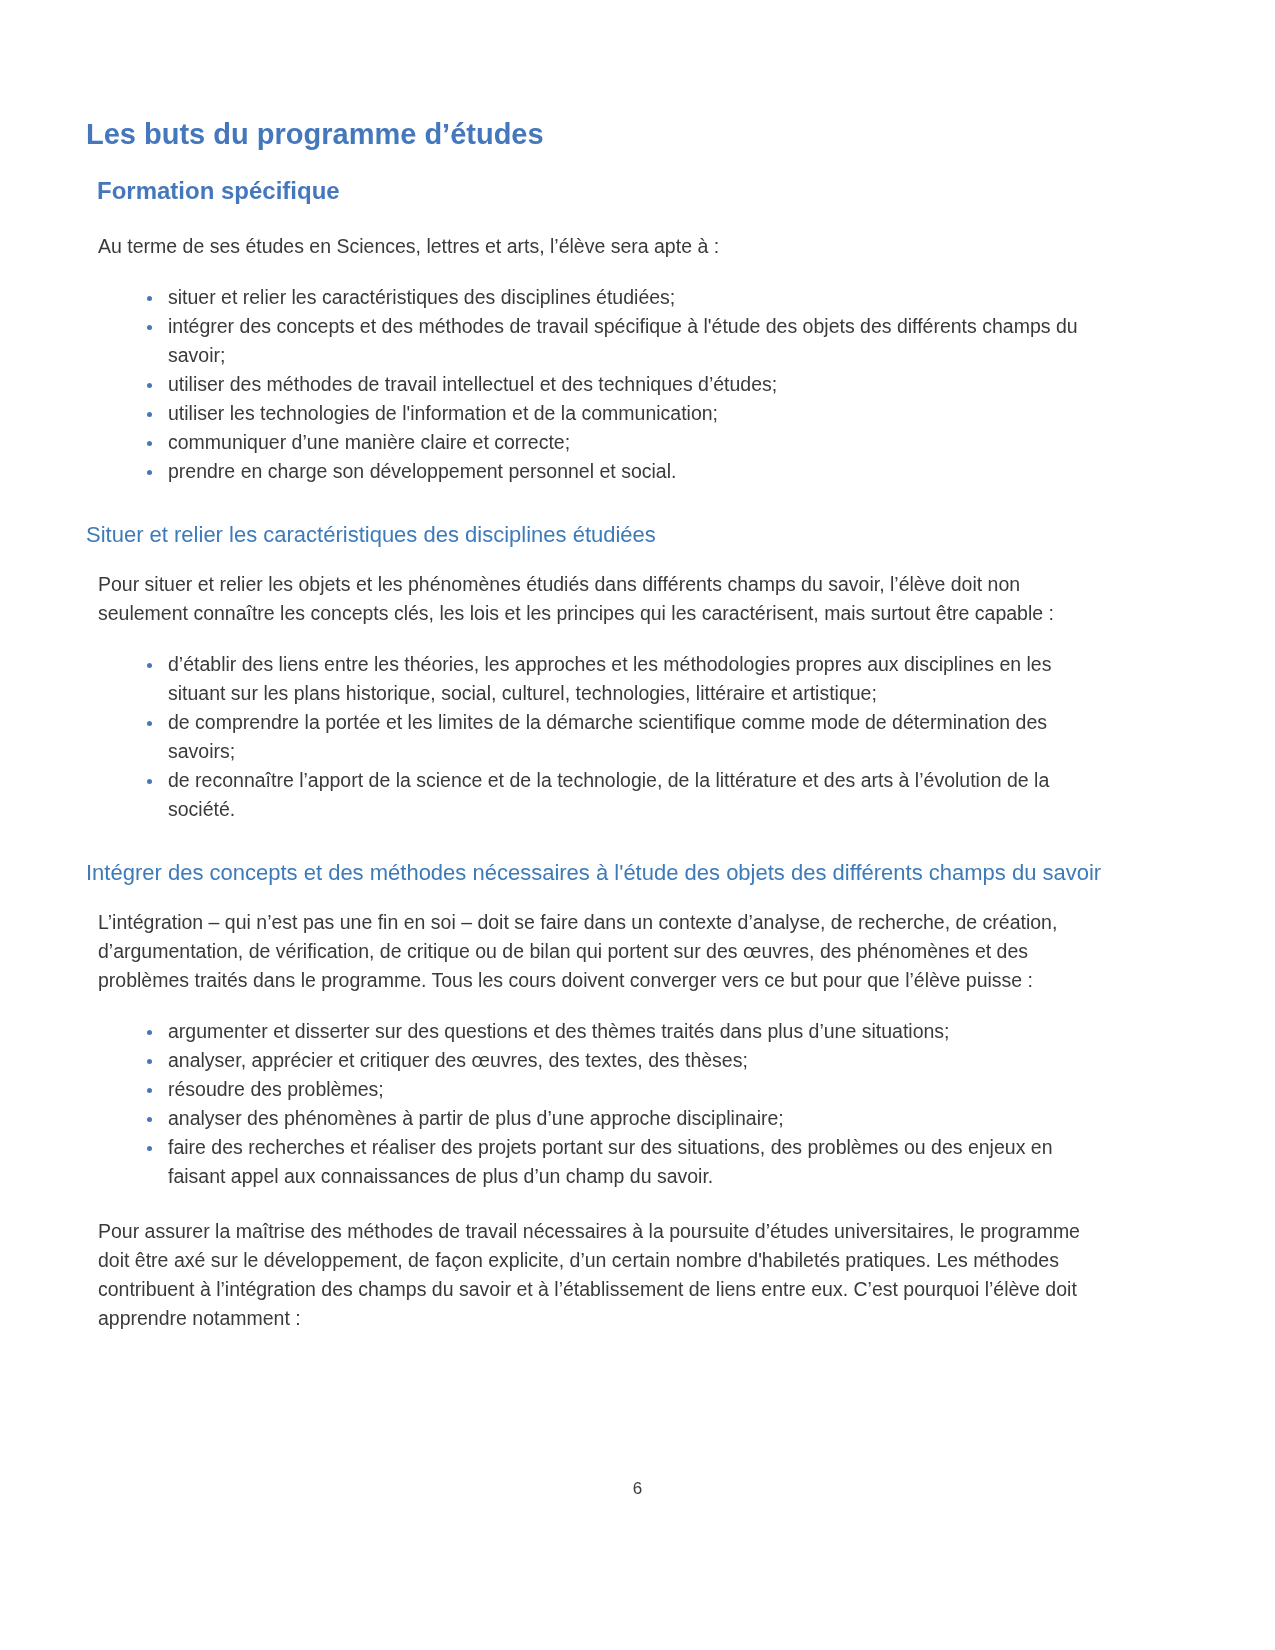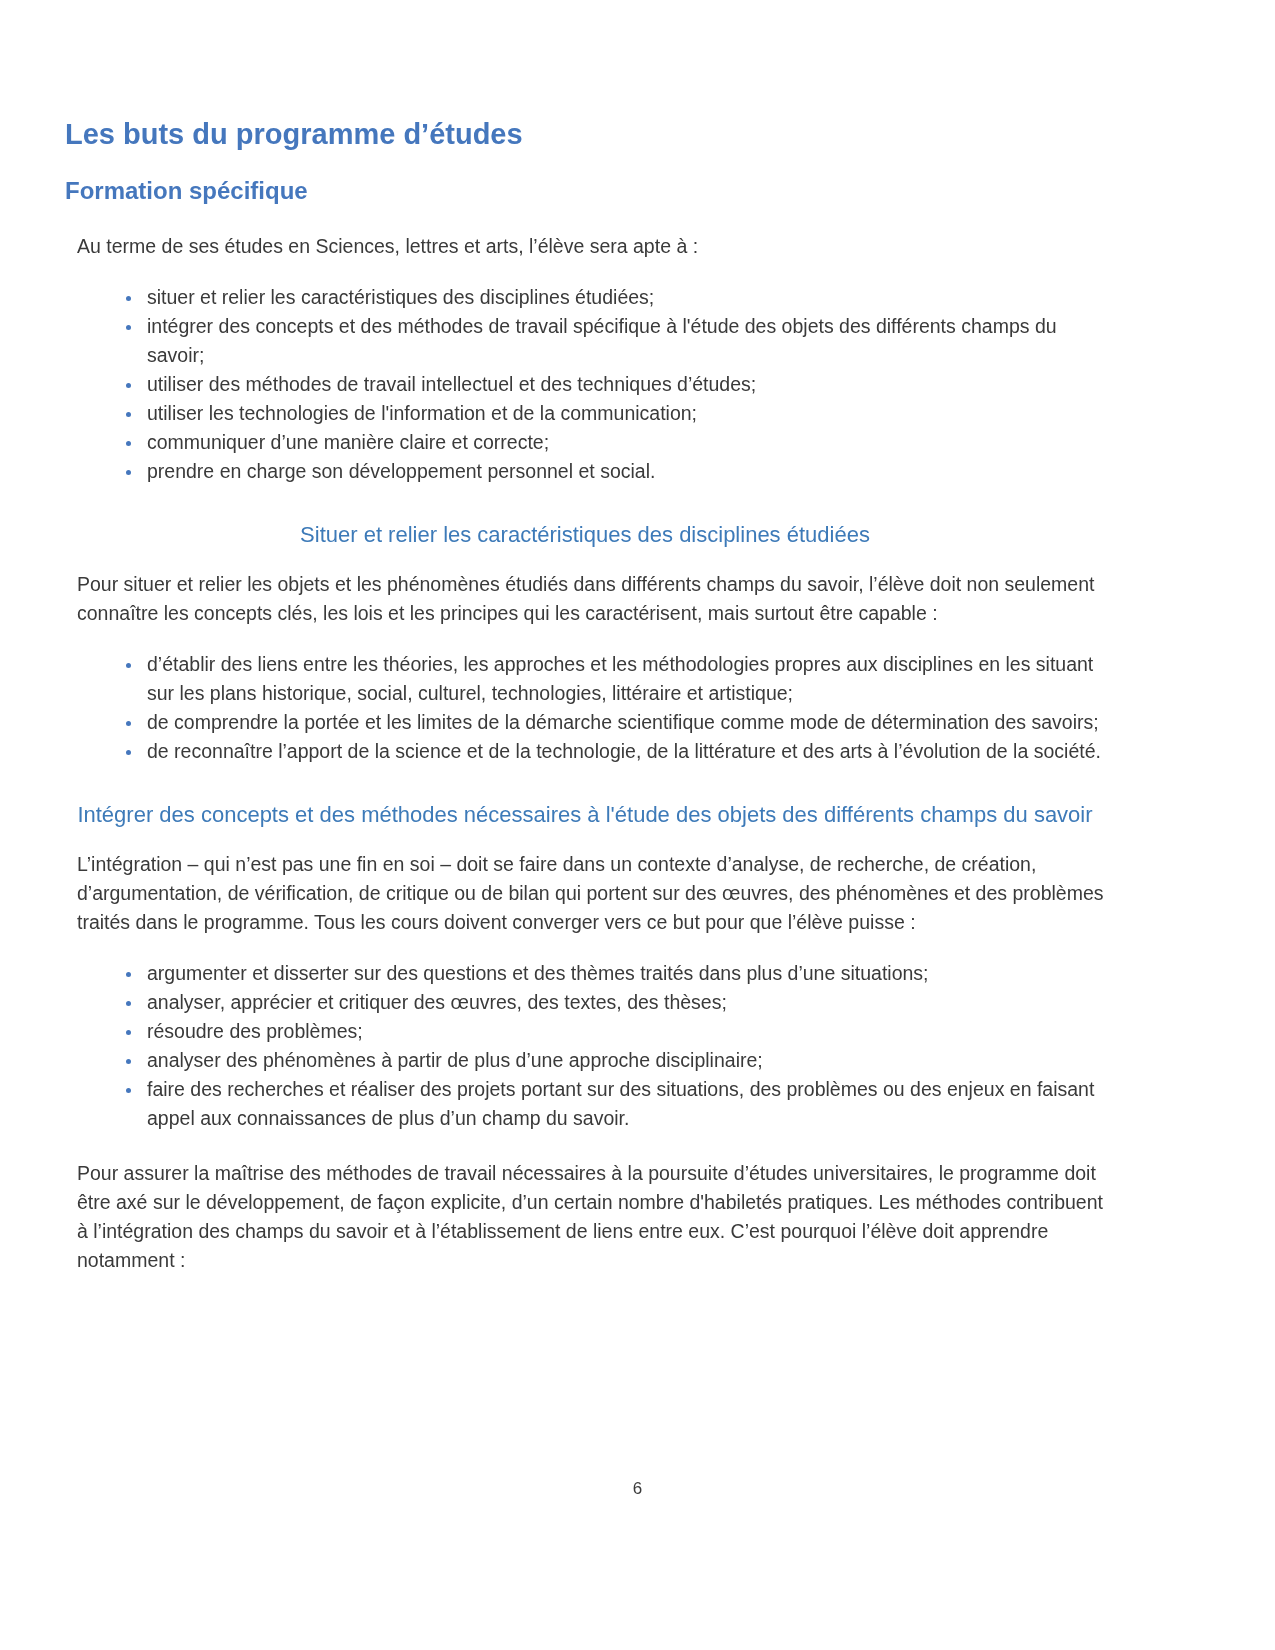--- a/index.html
+++ b/index.html
@@ -6,47 +6,46 @@
     margin: 0;
     padding: 0;
     background: #ffffff;
   }
   .page {
     position: relative;
     width: 1275px;
     height: 1650px;
     box-sizing: border-box;
     background: var(--paper, #ffffff);
-    padding: 116px 170px 40px 65px;
+    padding: 116px 170px 40px 86px;
     font-family: "Liberation Sans", sans-serif;
     font-size: 19.5px;
     line-height: 29px;
     color: var(--body, #3a3a3a);
   }
   h1.doc-title {
     margin: 0 0 24px 0;
     font-size: 29px;
     line-height: 36px;
     font-weight: bold;
     color: var(--heading, #4577bd);
   }
   h2.doc-h2 {
-    margin: 0 0 26px 0;
+    margin: 0 0 26px 11px;
     font-size: 24px;
     line-height: 30px;
     font-weight: bold;
     color: var(--heading, #4577bd);
   }
   h3.doc-h3 {
     margin: 34px 0 20px 0;
     font-size: 22px;
     line-height: 30px;
     font-weight: normal;
     color: var(--subheading, #3d7ab8);
-    text-align: center;
   }
   p.doc-p {
     margin: 0 0 22px 12px;
   }
   ul.doc-list {
     margin: 8px 0 26px 0;
     padding-left: 78px;
     list-style: disc;
   }
   ul.doc-list li {

